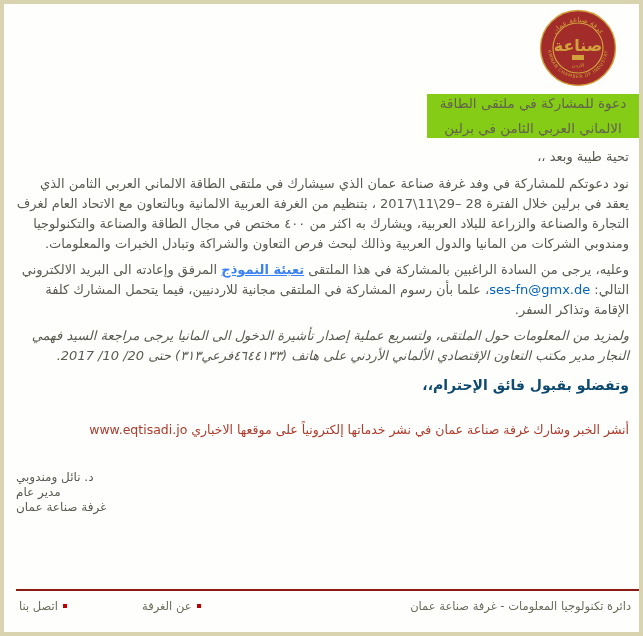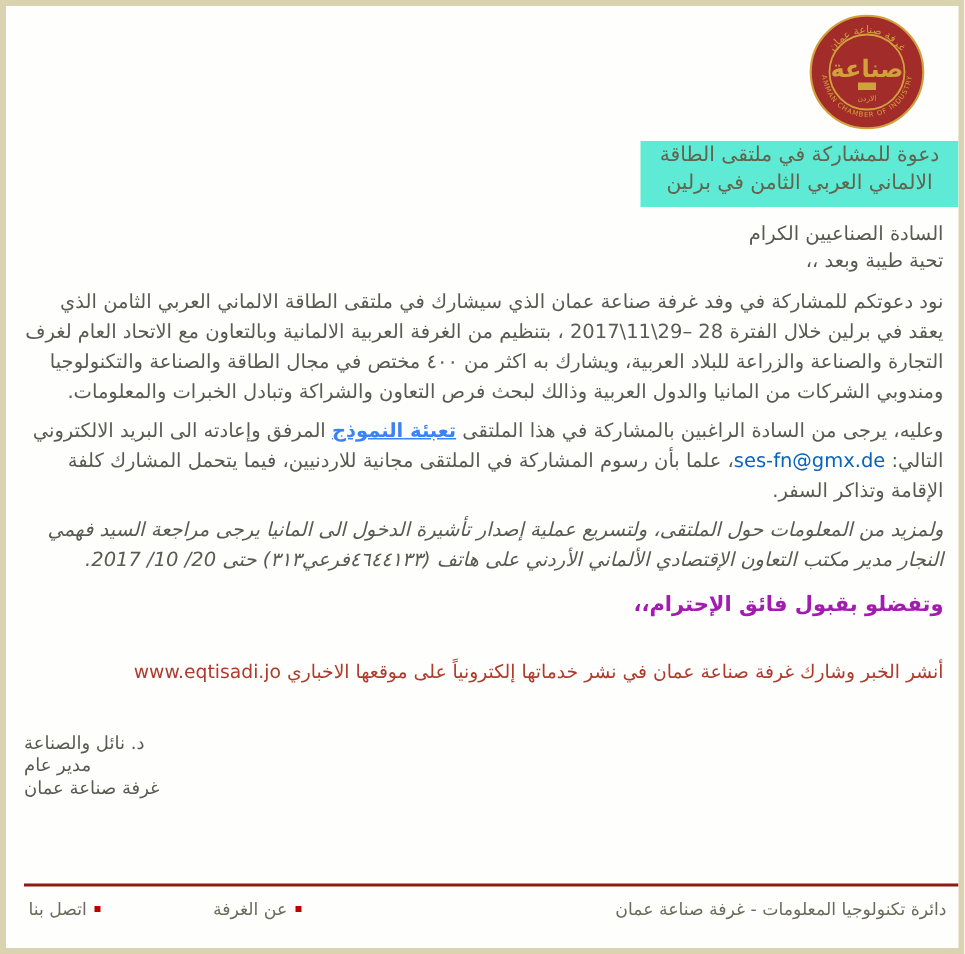--- a/index.html
+++ b/index.html
@@ -6,36 +6,36 @@
   .page{
     position:relative; width:643px; height:636px; box-sizing:border-box;
     border:4px solid #D9D3B0; background:#FEFEFD; overflow:hidden;
     font-family:"DejaVu Sans", sans-serif; color:#5A5A52;
   }
   
   .logo{position:absolute; top:5px; right:22px; width:78px; height:78px;}
   
   .banner{
     position:absolute; top:90px; right:0; width:212px; height:44px;
-    background:#5eead4; color:#63634E; direction:rtl;
-    display:flex; flex-direction:column; justify-content:flex-start; align-items:center;
+    background:#84cc16; color:#63634E; direction:rtl;
+    display:flex; flex-direction:column; justify-content:space-between; align-items:center;
     font-size:13.5px; line-height:19px; text-align:center;
   }
   
   .content{
     position:absolute; top:144px; left:12px; right:10px;
     direction:rtl; text-align:right; font-size:13px; line-height:20px;
   }
   .sal{line-height:18px;}
   .para{margin:0; padding:0;}
   .p1{margin-top:8px;}
   .p2{margin-top:6px;}
   .p3{margin-top:6px;font-style:italic;}
   .closing{margin-top:10px; line-height:18px;}
-  .closing .bold{font-weight:bold; font-size:14px; color:#a21caf;}
+  .closing .bold{font-weight:bold; font-size:14px; color:#0c4a6e;}
   .form-link{color:#3b82f6; font-weight:bold; text-decoration:underline; cursor:pointer;}
   .email-link{color:#0563C1; cursor:pointer; direction:ltr; unicode-bidi:embed;text-align:right;}
   .promo{margin-top:26px; color:#AE3B2C; font-size:12.5px;}
   .promo .url{color:#AE3B2C; text-decoration:none; cursor:pointer; direction:ltr; unicode-bidi:embed;}
   .signature{margin-top:30px; text-align:left; font-size:12px; line-height:15px;}
   
   .redline{position:absolute; top:585px; left:12px; right:0; border-top:2px solid #8E1B13;}
   .footer{
     position:absolute; top:595px; left:10px; right:8px; height:20px;
     font-size:11.5px; color:#6A6A5C; direction:rtl;
@@ -74,37 +74,36 @@
     </svg>
   </div>
 
   <div class="banner">
     <div>دعوة للمشاركة في ملتقى الطاقة</div>
     <div>الالماني العربي الثامن في برلين</div>
   </div>
 
   <div class="content">
 
-    <div class="sal">السادة الصناعيين الكرام</div>
     <div class="sal">تحية طيبة وبعد ،،</div>
 
     <p class="para p1">نود دعوتكم للمشاركة في وفد غرفة صناعة عمان الذي سيشارك في ملتقى الطاقة الالماني العربي الثامن الذي يعقد في برلين خلال الفترة 28 –29\11\2017 ، بتنظيم من الغرفة العربية الالمانية وبالتعاون مع الاتحاد العام لغرف التجارة والصناعة والزراعة للبلاد العربية، ويشارك به اكثر من ٤٠٠ مختص في مجال الطاقة والصناعة والتكنولوجيا ومندوبي الشركات من المانيا والدول العربية وذالك لبحث فرص التعاون والشراكة وتبادل الخبرات والمعلومات.</p>
 
     <p class="para p2"><span>وعليه، يرجى من السادة الراغبين بالمشاركة في هذا الملتقى </span><span class="form-link">تعبئة النموذج</span><span> المرفق وإعادته الى البريد الالكتروني التالي: </span><span class="email-link">ses-fn@gmx.de</span><span>، علما بأن رسوم المشاركة في الملتقى مجانية للاردنيين، فيما يتحمل المشارك كلفة الإقامة وتذاكر السفر.</span></p>
 
     <p class="para p3">ولمزيد من المعلومات حول الملتقى، ولتسريع عملية إصدار تأشيرة الدخول الى المانيا يرجى مراجعة السيد فهمي النجار مدير مكتب التعاون الإقتصادي الألماني الأردني على هاتف (٤٦٤٤١٣٣فرعي٣١٣) حتى 20/ 10/ 2017.</p>
 
     <div class="closing">
       <div class="bold">وتفضلو بقبول فائق الإحترام،،</div>
     </div>
 
     <div class="promo"><span>أنشر الخبر وشارك غرفة صناعة عمان في نشر خدماتها إلكترونياً على موقعها الاخباري </span><span class="url">www.eqtisadi.jo</span></div>
 
     <div class="signature">
-      <div>د. نائل والصناعة</div>
+      <div>د. نائل ومندوبي</div>
       <div>مدير عام</div>
       <div>غرفة صناعة عمان</div>
     </div>
   </div>
 
   <div class="redline"></div>
 
   <div class="footer">
     <span class="dept">دائرة تكنولوجيا المعلومات - غرفة صناعة عمان</span>
     <span class="flink about"><span class="bullet"></span><span>عن الغرفة</span></span>

